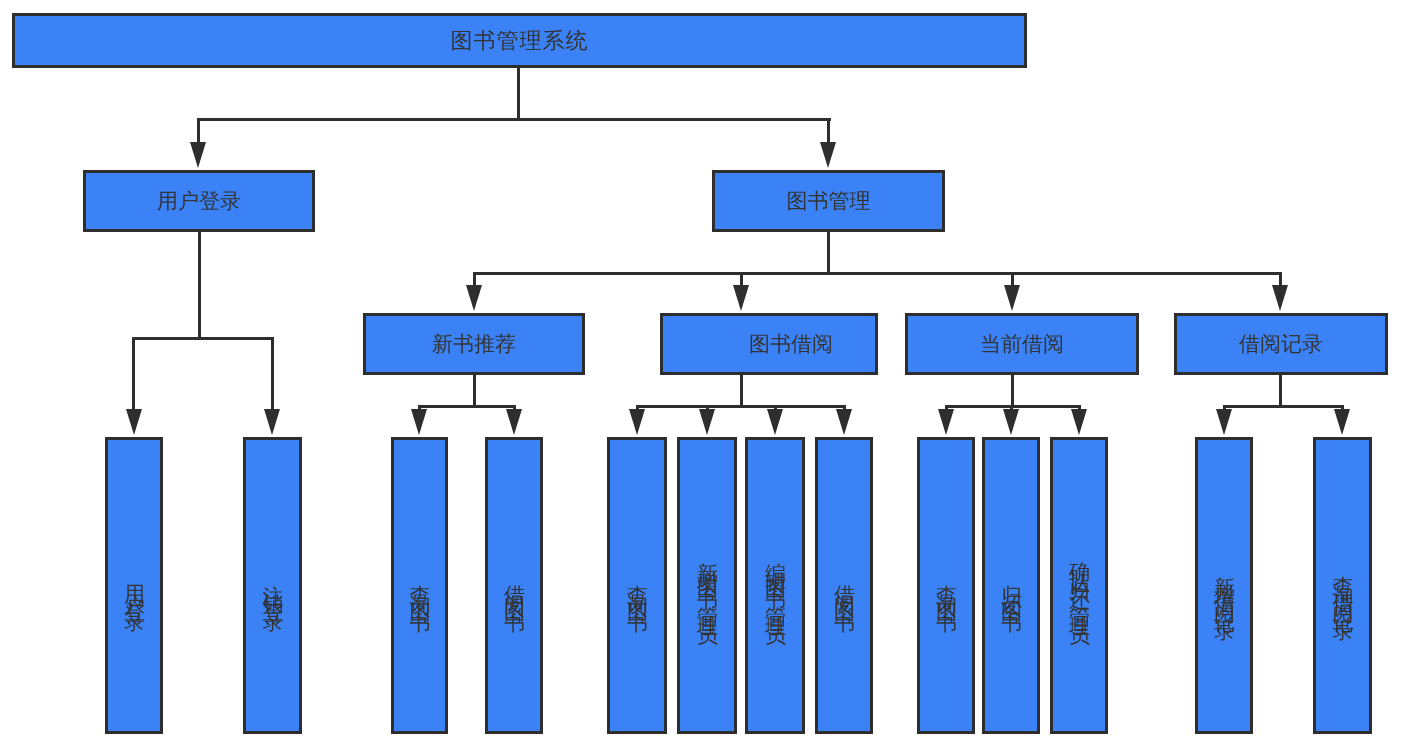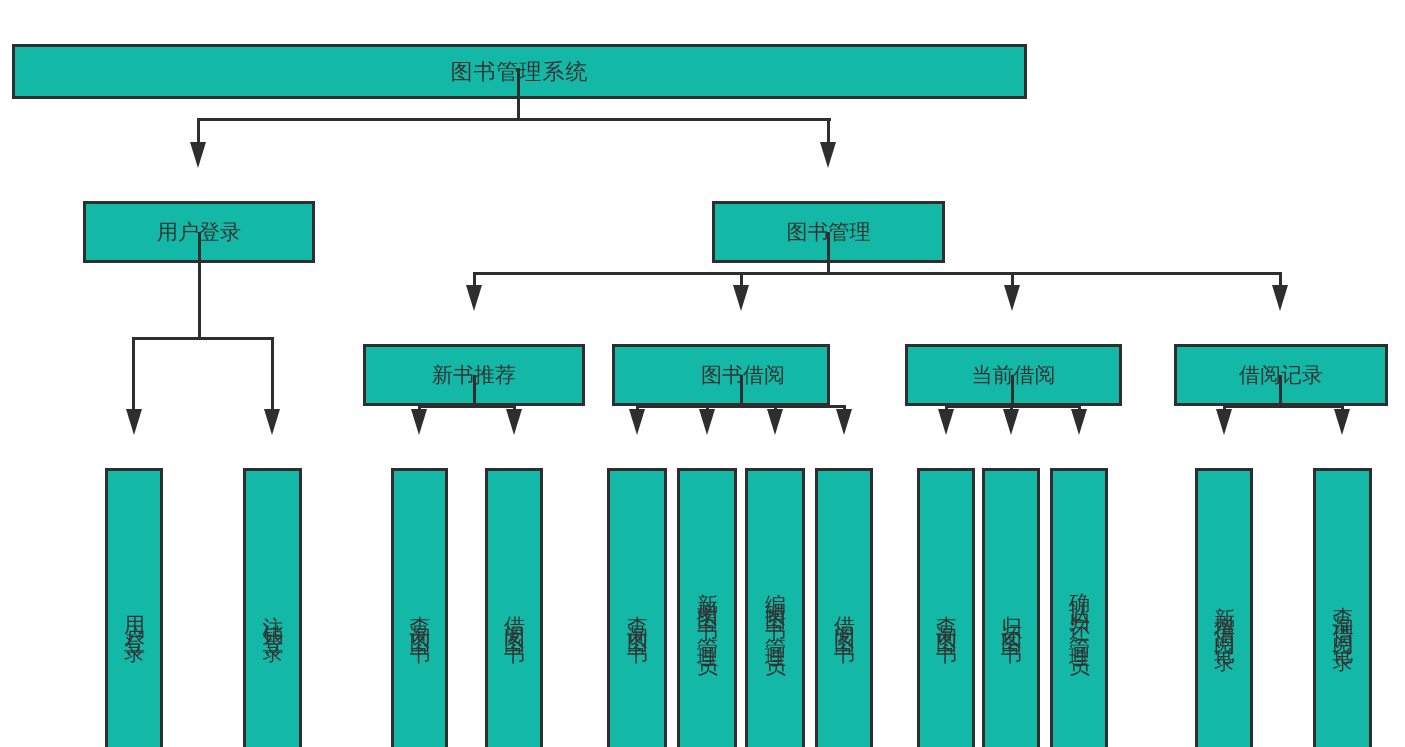--- a/index.html
+++ b/index.html
@@ -1,22 +1,22 @@
 <!DOCTYPE html>
 <html><head>
 <meta charset="utf-8">
 <style>
   html,body{margin:0;padding:0;background:#fff;}
   #stage{
     position:relative;width:1405px;height:747px;background:#ffffff;overflow:hidden;
     font-family:"DejaVu Sans","Liberation Sans",sans-serif;color:#333333;
   }
   .box{
-    position:absolute;box-sizing:border-box;border:3px solid #2e2e2e;background:#14b8a6;
-    display:flex;align-items:center;justify-content:center;font-size:21px;color:#333333;margin-top:31px;
+    position:absolute;box-sizing:border-box;border:3px solid #2e2e2e;background:#3b82f6;
+    display:flex;align-items:center;justify-content:center;font-size:21px;color:#333333;
   }
   .box.root{font-size:22px;letter-spacing:1px;}
   .v-text{
     writing-mode:vertical-rl;text-orientation:mixed;letter-spacing:9px;line-height:1;
     white-space:nowrap;
   }
   .hl{position:absolute;height:3px;background:#2e2e2e;}
   .vl{position:absolute;width:3px;background:#2e2e2e;}
   .ah{
     position:absolute;width:0;height:0;
@@ -42,25 +42,25 @@
   </div>
 
   <div class="box" style="left:363px;top:313px;width:222px;height:62px;">
     <span>新书推荐</span>
   </div>
 
   <div class="box" style="left:712px;top:170px;width:233px;height:62px;">
     <span>图书管理</span>
   </div>
 
-  <div class="box" style="left:612px;top:313px;width:218px;height:62px;padding-left:44px;">
+  <div class="box" style="left:660px;top:313px;width:218px;height:62px;padding-left:44px;">
     <span>图书借阅</span>
   </div>
 
-  <div class="box" style="left:905px;top:313px;width:217px;height:62px;">
+  <div class="box" style="left:905px;top:313px;width:234px;height:62px;">
     <span>当前借阅</span>
   </div>
 
   <div class="box" style="left:1174px;top:313px;width:214px;height:62px;">
     <span>借阅记录</span>
   </div>
 
   <div class="box" style="left:105px;top:437px;width:58px;height:297px;">
     <span class="v-text">用户登录</span>
   </div>

